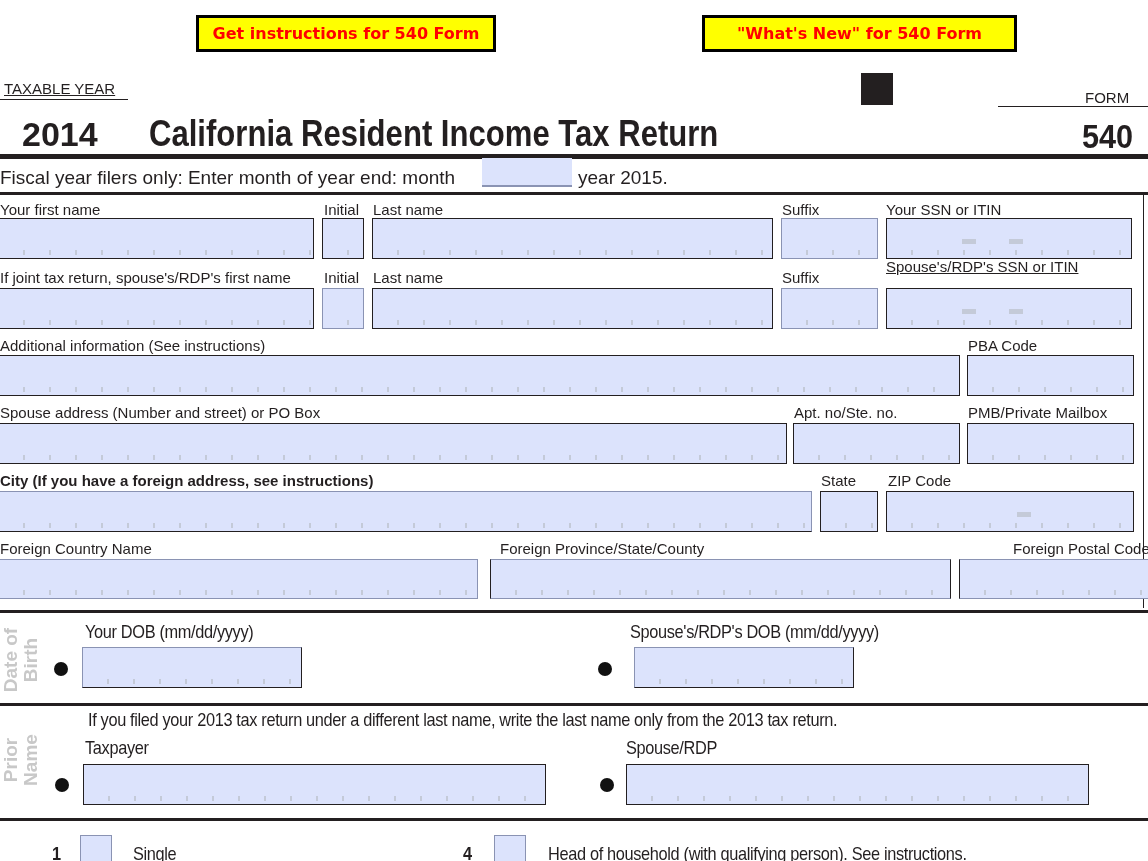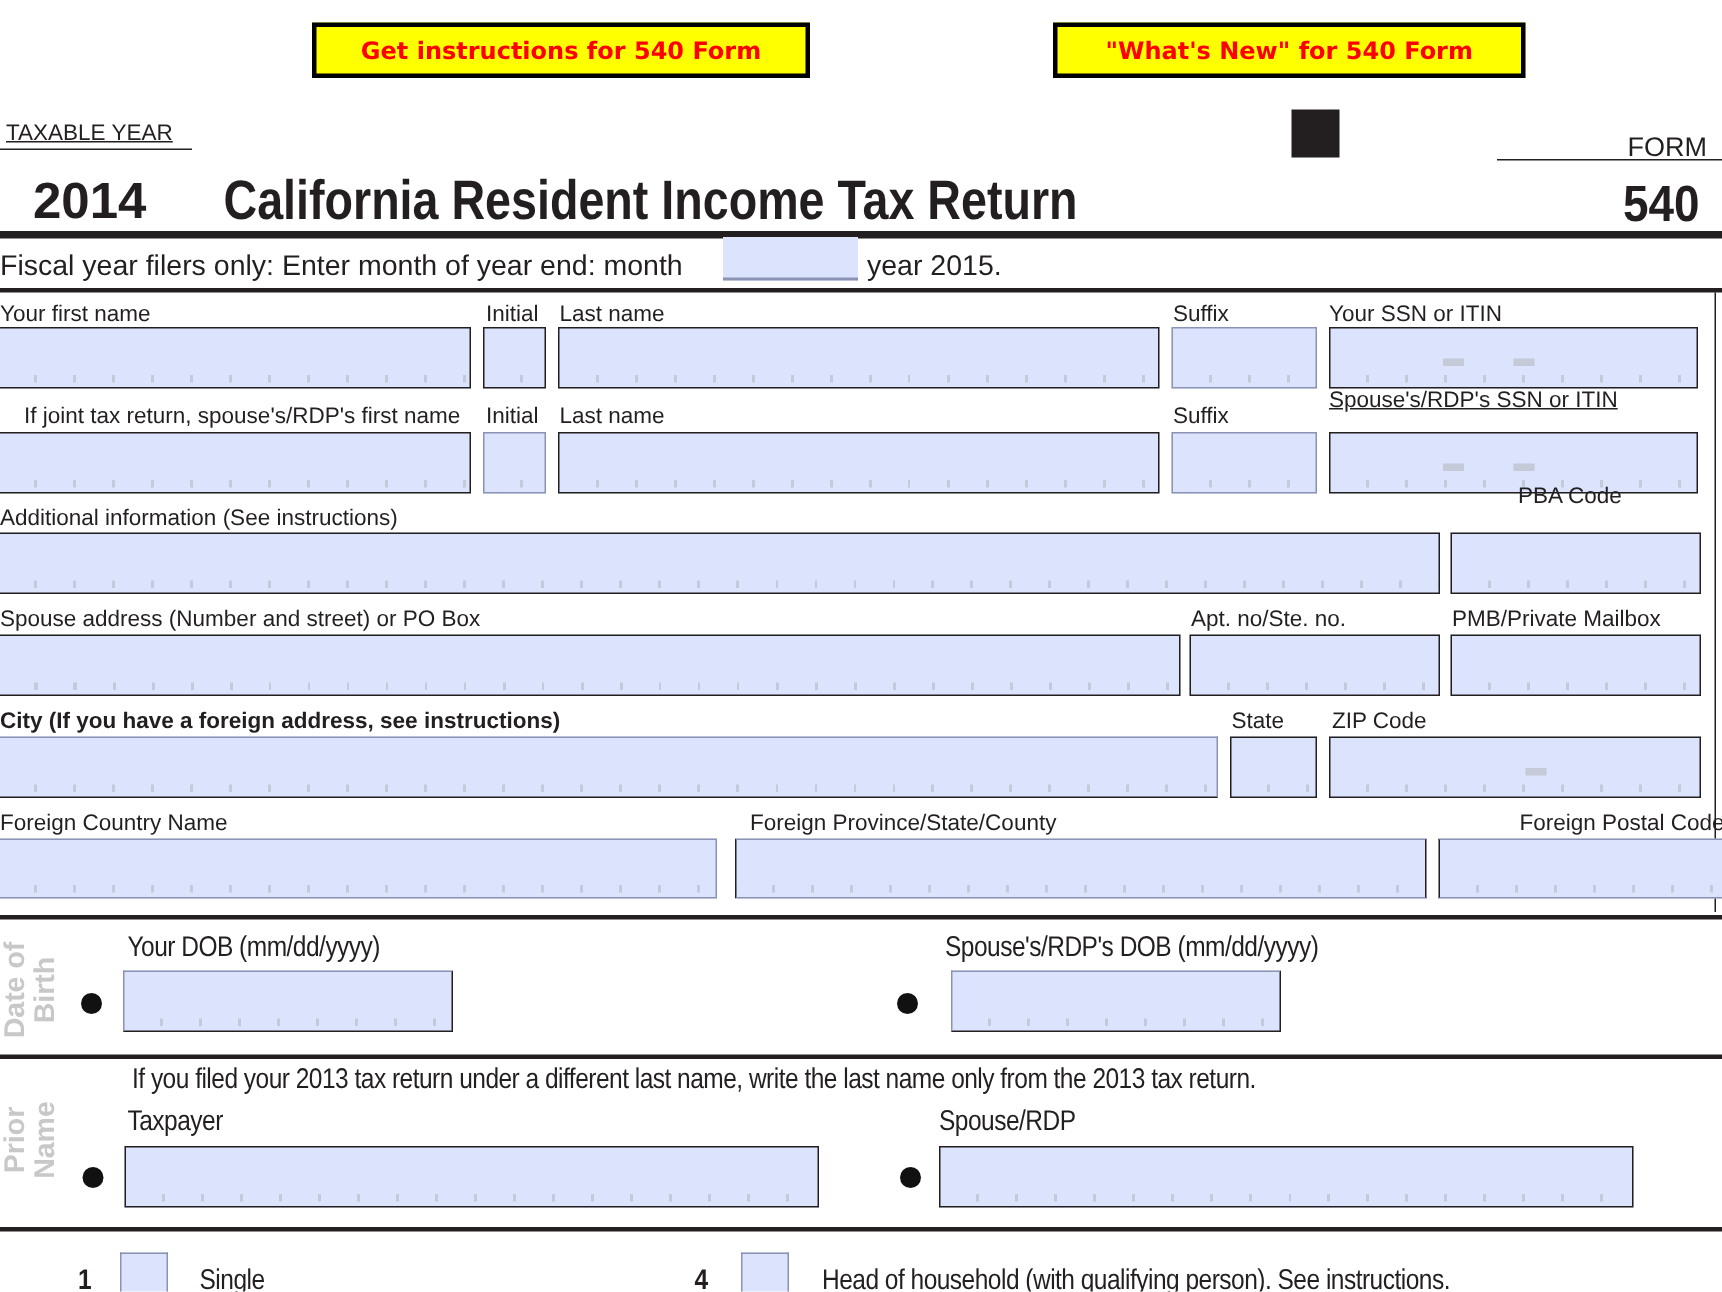--- a/index.html
+++ b/index.html
@@ -29,29 +29,29 @@
   .dot { position:absolute; width:14px; height:14px; border-radius:50%; background:#111; }
   .side-label {
     position:absolute; color:#c8c8c8; font-weight:bold; font-size:19px; line-height:20px;
     transform:rotate(-90deg); transform-origin:left top; white-space:nowrap; text-align:center;
   }
   .checkbox { position:absolute; box-sizing:border-box; width:32px; height:40px; background:#dce3fc; border:1.5px solid #8a93b3; border-bottom:none; }
 </style>
 </head>
 <body>
 
-<div class="top-btn" style="left:208px;top:15px;width:332px;height:37px;">Get instructions for 540 Form</div>
+<div class="top-btn" style="left:196px;top:15px;width:300px;height:37px;">Get instructions for 540 Form</div>
 <div class="top-btn" style="left:702px;top:15px;width:315px;height:37px;">"What's New" for 540 Form</div>
 
 <div class="label" style="left:4px;top:80px;font-size:15px;text-decoration:underline;">TAXABLE YEAR</div>
 <div class="hr" style="left:0;top:99px;width:128px;height:1px;"></div>
 
 <div class="abs" style="left:861px;top:73px;width:32px;height:32px;background:#231f20;"></div>
 
-<div class="label" style="left:1085px;top:89px;font-size:18px;">FORM</div>
+<div class="label" style="left:1085px;top:89px;font-size:15px;">FORM</div>
 <div class="hr" style="left:998px;top:106px;width:150px;height:1px;"></div>
 
 <div class="abs" style="left:22px;top:114px;font-size:34px;font-weight:bold;line-height:40px;">2014</div>
 <div class="abs" style="left:149px;top:114px;font-size:37px;font-weight:bold;line-height:40px;white-space:nowrap;transform:scaleX(0.84);transform-origin:left top;">California Resident Income Tax Return</div>
 <div class="abs" style="left:1082px;top:116px;font-size:34px;font-weight:bold;line-height:40px;transform:scaleX(0.9);transform-origin:left top;">540</div>
 
 <div class="hr" style="top:154px;width:1148px;height:5px;"></div>
 
 <div class="label" style="left:0;top:167px;font-size:19px;line-height:22px;">Fiscal year filers only: Enter month of year end: month</div>
 <div class="abs" style="left:482px;top:158px;width:90px;height:29px;background:#dce3fc;border-bottom:2px solid #8a93b3;box-sizing:border-box;"></div>
@@ -68,37 +68,37 @@
 
 <div class="field" style="left:-2px;top:218px;width:316px;height:41px;"></div>
 <div class="field" style="left:322px;top:218px;width:42px;height:41px;"></div>
 <div class="field" style="left:372px;top:218px;width:401px;height:41px;"></div>
 <div class="field soft" style="left:781px;top:218px;width:97px;height:41px;"></div>
 <div class="field" style="left:886px;top:218px;width:246px;height:41px;">
   <span class="dash-mark" style="left:75px;top:20px;"></span>
   <span class="dash-mark" style="left:122px;top:20px;"></span>
 </div>
 
-<div class="label" style="left:16px;top:269px;">If joint tax return, spouse's/RDP's first name</div>
+<div class="label" style="left:0;top:269px;">If joint tax return, spouse's/RDP's first name</div>
 <div class="label" style="left:324px;top:269px;">Initial</div>
 <div class="label" style="left:373px;top:269px;">Last name</div>
 <div class="label" style="left:782px;top:269px;">Suffix</div>
 <div class="label" style="left:886px;top:258px;text-decoration:underline;">Spouse's/RDP's SSN or ITIN</div>
 
 <div class="field" style="left:-2px;top:288px;width:316px;height:41px;"></div>
 <div class="field soft" style="left:322px;top:288px;width:42px;height:41px;"></div>
 <div class="field" style="left:372px;top:288px;width:401px;height:41px;"></div>
 <div class="field soft" style="left:781px;top:288px;width:97px;height:41px;"></div>
 <div class="field" style="left:886px;top:288px;width:246px;height:41px;">
   <span class="dash-mark" style="left:75px;top:20px;"></span>
   <span class="dash-mark" style="left:122px;top:20px;"></span>
 </div>
 
 <div class="label" style="left:0;top:337px;">Additional information (See instructions)</div>
-<div class="label" style="left:968px;top:322px;margin-left:44px;">PBA Code</div>
+<div class="label" style="left:968px;top:337px;">PBA Code</div>
 <div class="field" style="left:-2px;top:355px;width:962px;height:41px;"></div>
 <div class="field" style="left:967px;top:355px;width:167px;height:41px;"></div>
 
 <div class="label" style="left:0;top:404px;">Spouse address (Number and street) or PO Box</div>
 <div class="label" style="left:794px;top:404px;">Apt. no/Ste. no.</div>
 <div class="label" style="left:968px;top:404px;">PMB/Private Mailbox</div>
 <div class="field" style="left:-2px;top:423px;width:789px;height:41px;"></div>
 <div class="field" style="left:793px;top:423px;width:167px;height:41px;"></div>
 <div class="field" style="left:967px;top:423px;width:167px;height:41px;"></div>
 

